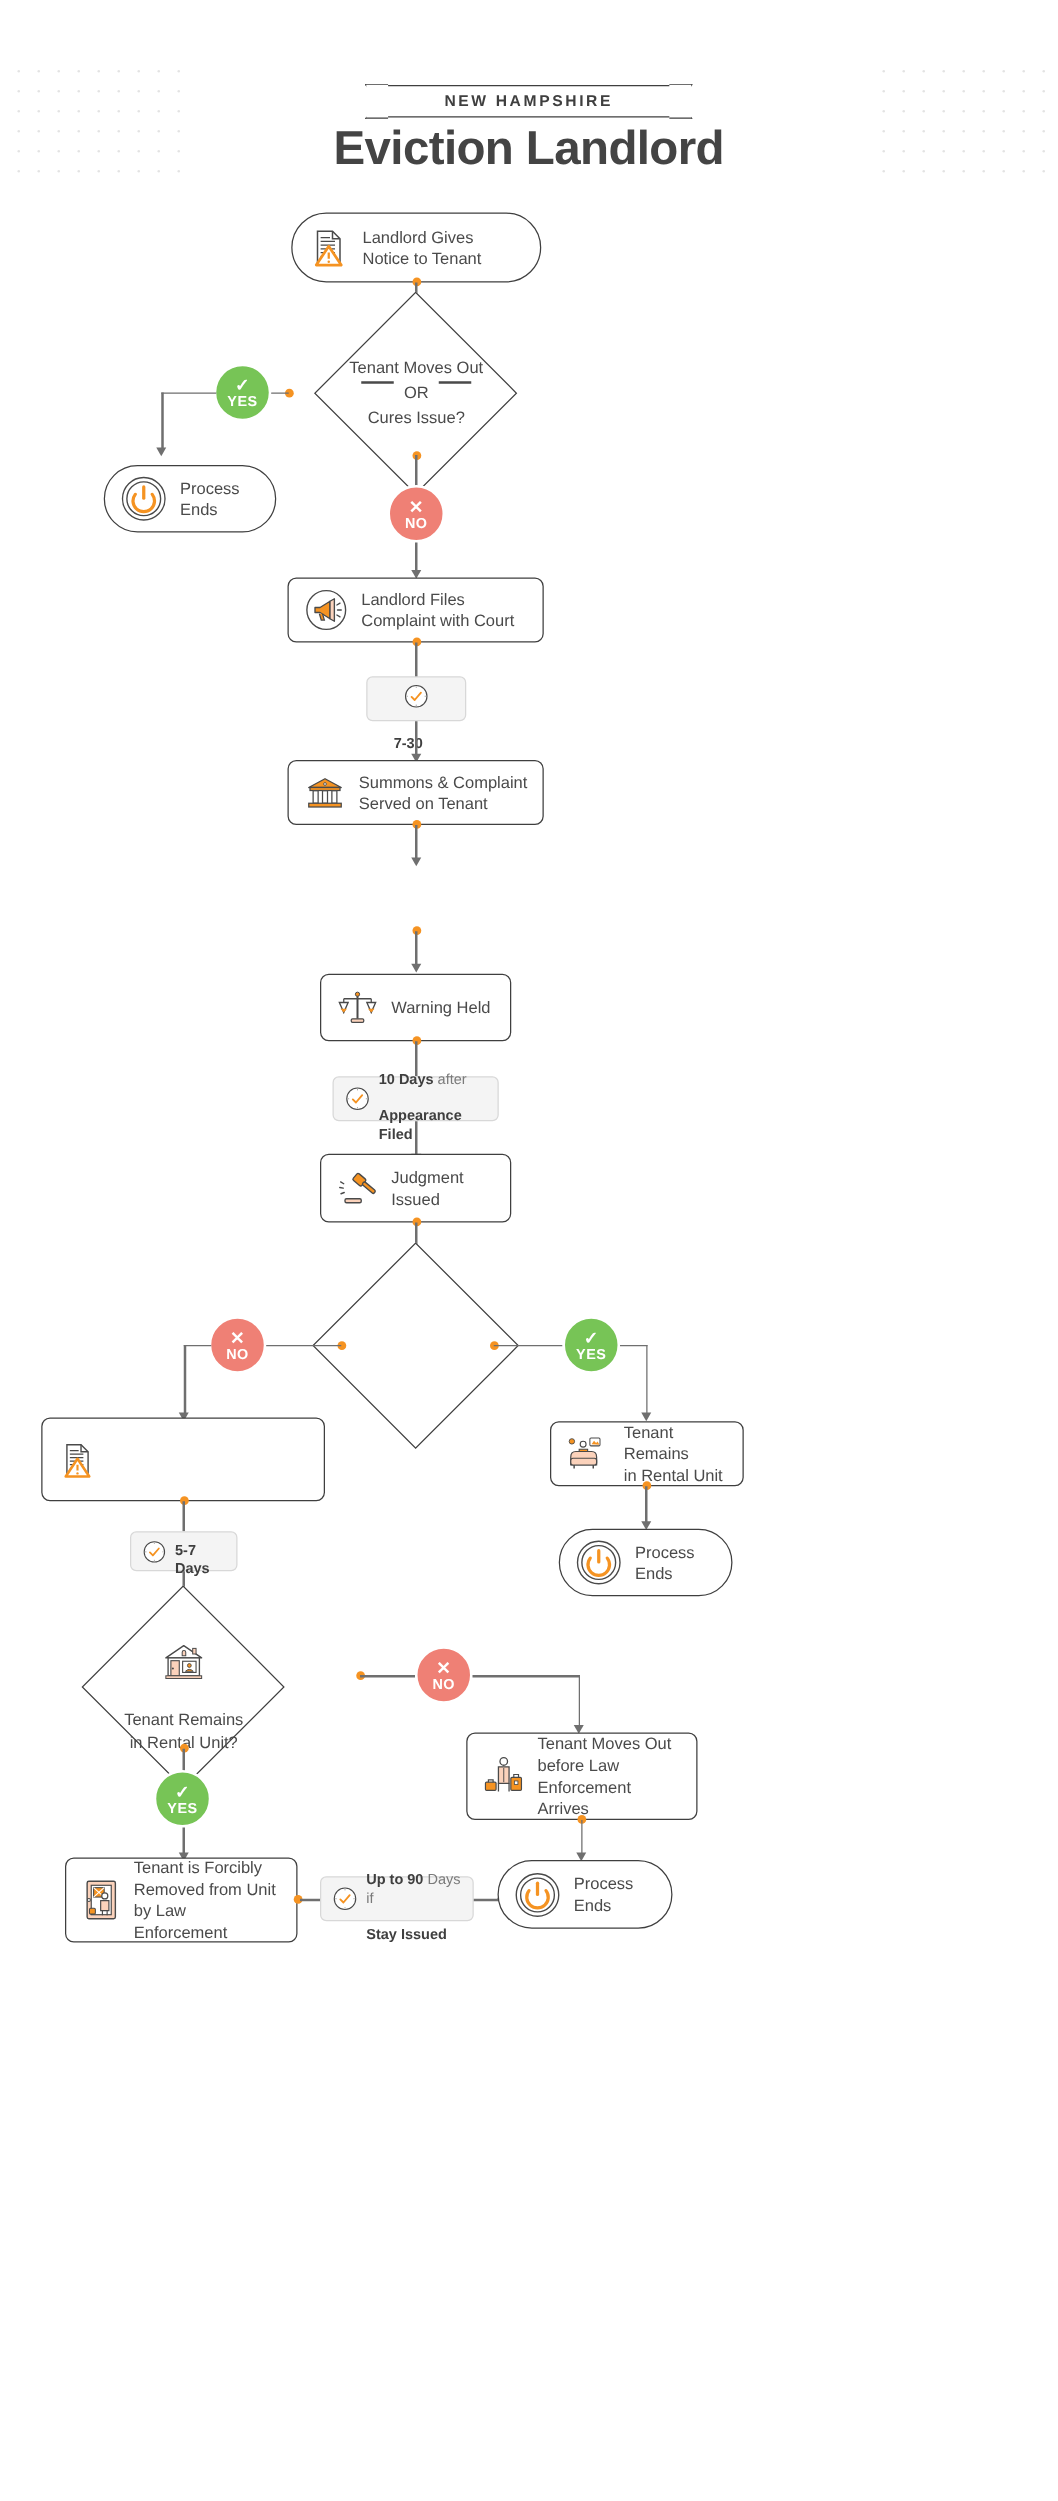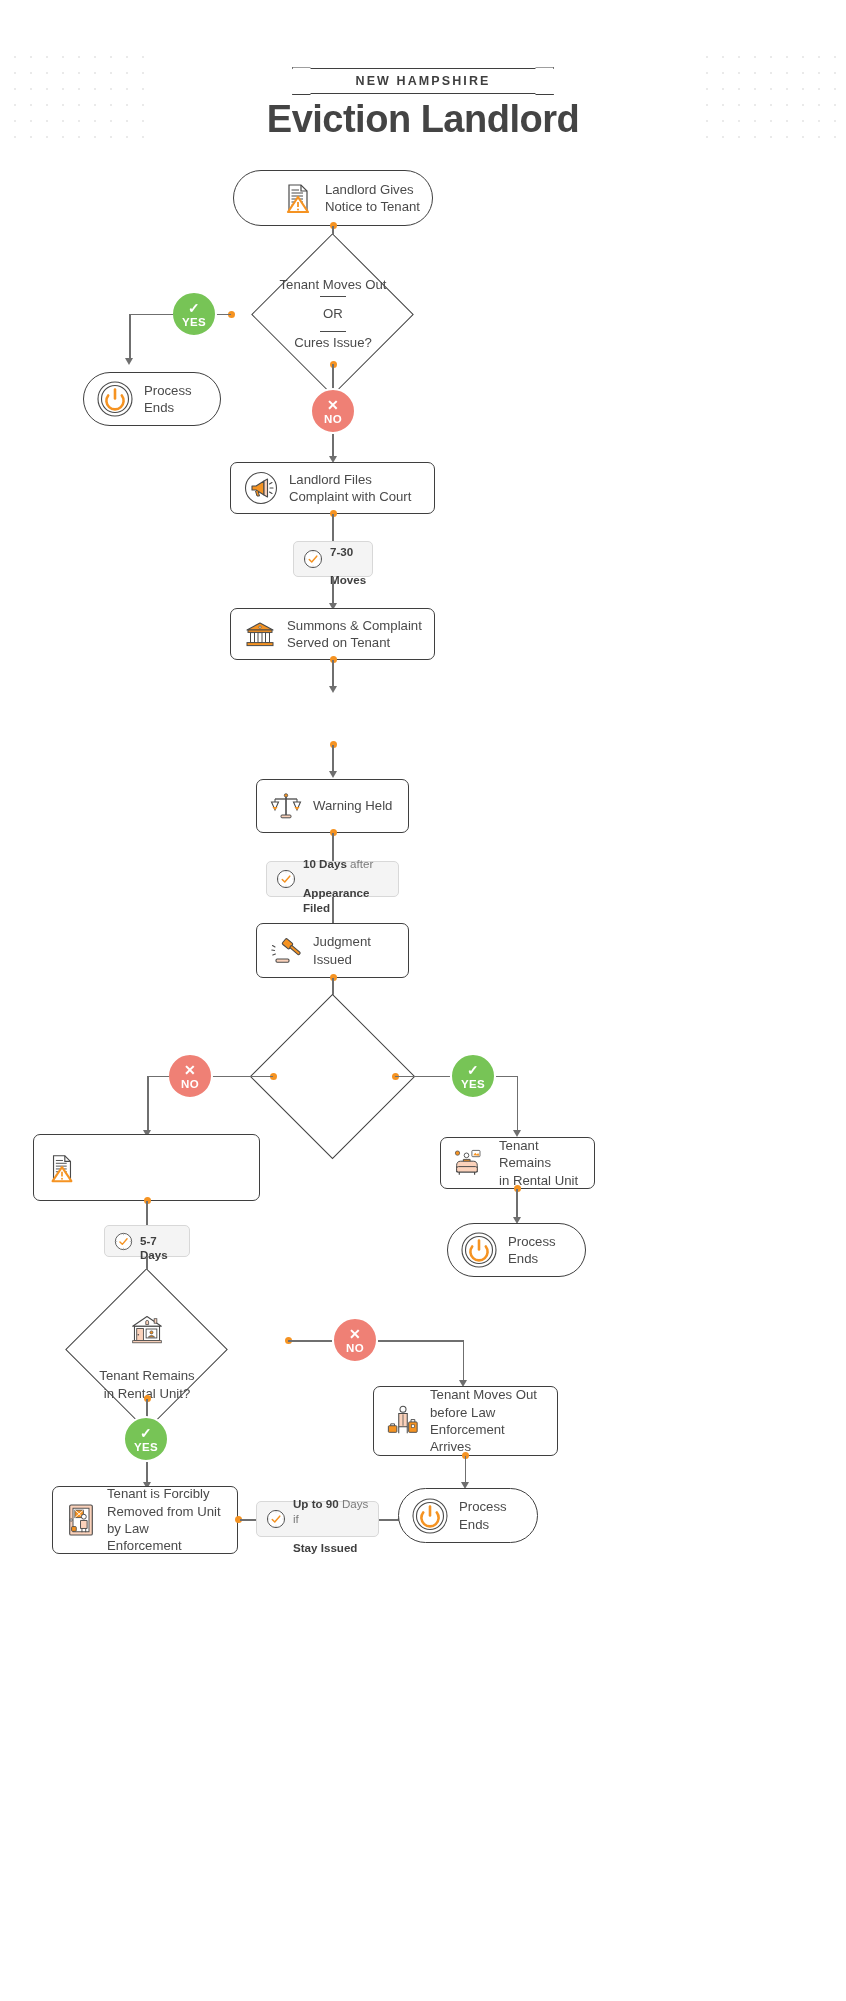--- a/index.html
+++ b/index.html
@@ -245,21 +245,21 @@
       <i style="left:128px; top:80px"></i>
     </div>
 
   <div class="ribbon-wrap">
     <div class="ribbon">
       <span>NEW HAMPSHIRE</span>
     </div>
   </div>
   <div class="main-title">Eviction Landlord</div>
 
-  <div class="node pill" style="left:233px; top:150px; width:200px; height:56px;justify-content:flex-end;">
+  <div class="node pill" style="left:233px; top:150px; width:200px; height:56px;">
     <span class="ico">
       <svg class="icon" width="34" height="34" viewBox="0 0 34 34">
         <path d="M8 4 h12 l6 6 v20 H8 Z" fill="#fff" stroke="#4a4a4a" stroke-width="1.2"></path>
         <path d="M20 4 v6 h6" fill="none" stroke="#4a4a4a" stroke-width="1.2"></path>
         <g stroke="#4a4a4a" stroke-width="1">
           <line x1="10.5" y1="9" x2="18" y2="9"></line>
             <line x1="10.5" y1="12" x2="22" y2="12"></line>
           <line x1="10.5" y1="15" x2="22" y2="15"></line>
             <line x1="10.5" y1="18" x2="22" y2="18"></line>
           <line x1="10.5" y1="21" x2="22" y2="21"></line>
@@ -274,21 +274,21 @@
 Notice to Tenant</span>
   </div>
 
   <div class="dot" style="left:329.5px; top:202px;"></div>
   <div class="ln v" style="left:332.2px; top:206px; height:42px;"></div>
   <div class="arw" style="left:328.5px; top:246px;"></div>
 
   <div class="diamond" style="left:275px; top:237px; width:115px; height:115px;"></div>
   <div class="diamond-label" style="left:237px; top:258px; width:192px; height:72px;">
     <span>Tenant Moves Out</span>
-    <span style="display:flex; align-items:center; gap:8px; margin:2px 0;flex-direction:column;">
+    <span style="display:flex; align-items:flex-start; gap:8px; margin:2px 0;">
       <i style="display:inline-block;width:26px;height:1.4px;background:#4a4a4a;"></i>
       <b style="font-weight:normal;">OR</b>
       <i style="display:inline-block;width:26px;height:1.4px;background:#4a4a4a;"></i>
     </span>
     <span>Cures Issue?</span>
   </div>
 
   <div class="dot" style="left:228px; top:291px;"></div>
   <div class="ln h" style="left:215px; top:293.5px; width:16px;"></div>
   <div class="badge yes" style="left:171px; top:271px;">
@@ -335,21 +335,21 @@
         </g>
       </svg>
     </span>
     <span class="label">Landlord Files
 Complaint with Court</span>
   </div>
 
   <div class="dot" style="left:329.5px; top:490px;"></div>
   <div class="ln v" style="left:332.2px; top:494px; height:28px;"></div>
 
-  <div class="timebox" style="left:293px; top:521px; width:80px; height:36px;">
+  <div class="timebox" style="left:293px; top:521px; width:80px; height:36px;flex-direction:column;">
     <span class="ico">
       <svg class="icon" width="20" height="20" viewBox="0 0 24 24">
         <circle cx="12" cy="12" r="10.3" fill="#fff" stroke="#4a4a4a" stroke-width="1.1"></circle>
         <path d="M7.5 12.6 l3 3 l6 -7" fill="none" stroke="#f59322" stroke-width="1.8" stroke-linecap="round" stroke-linejoin="round"></path>
         <g stroke="#9a9a9a" stroke-width="0.8">
           <line x1="12" y1="2.6" x2="12" y2="4"></line>
             <line x1="12" y1="20" x2="12" y2="21.4"></line>
           <line x1="2.6" y1="12" x2="4" y2="12"></line>
             <line x1="20" y1="12" x2="21.4" y2="12"></line>
         </g>

